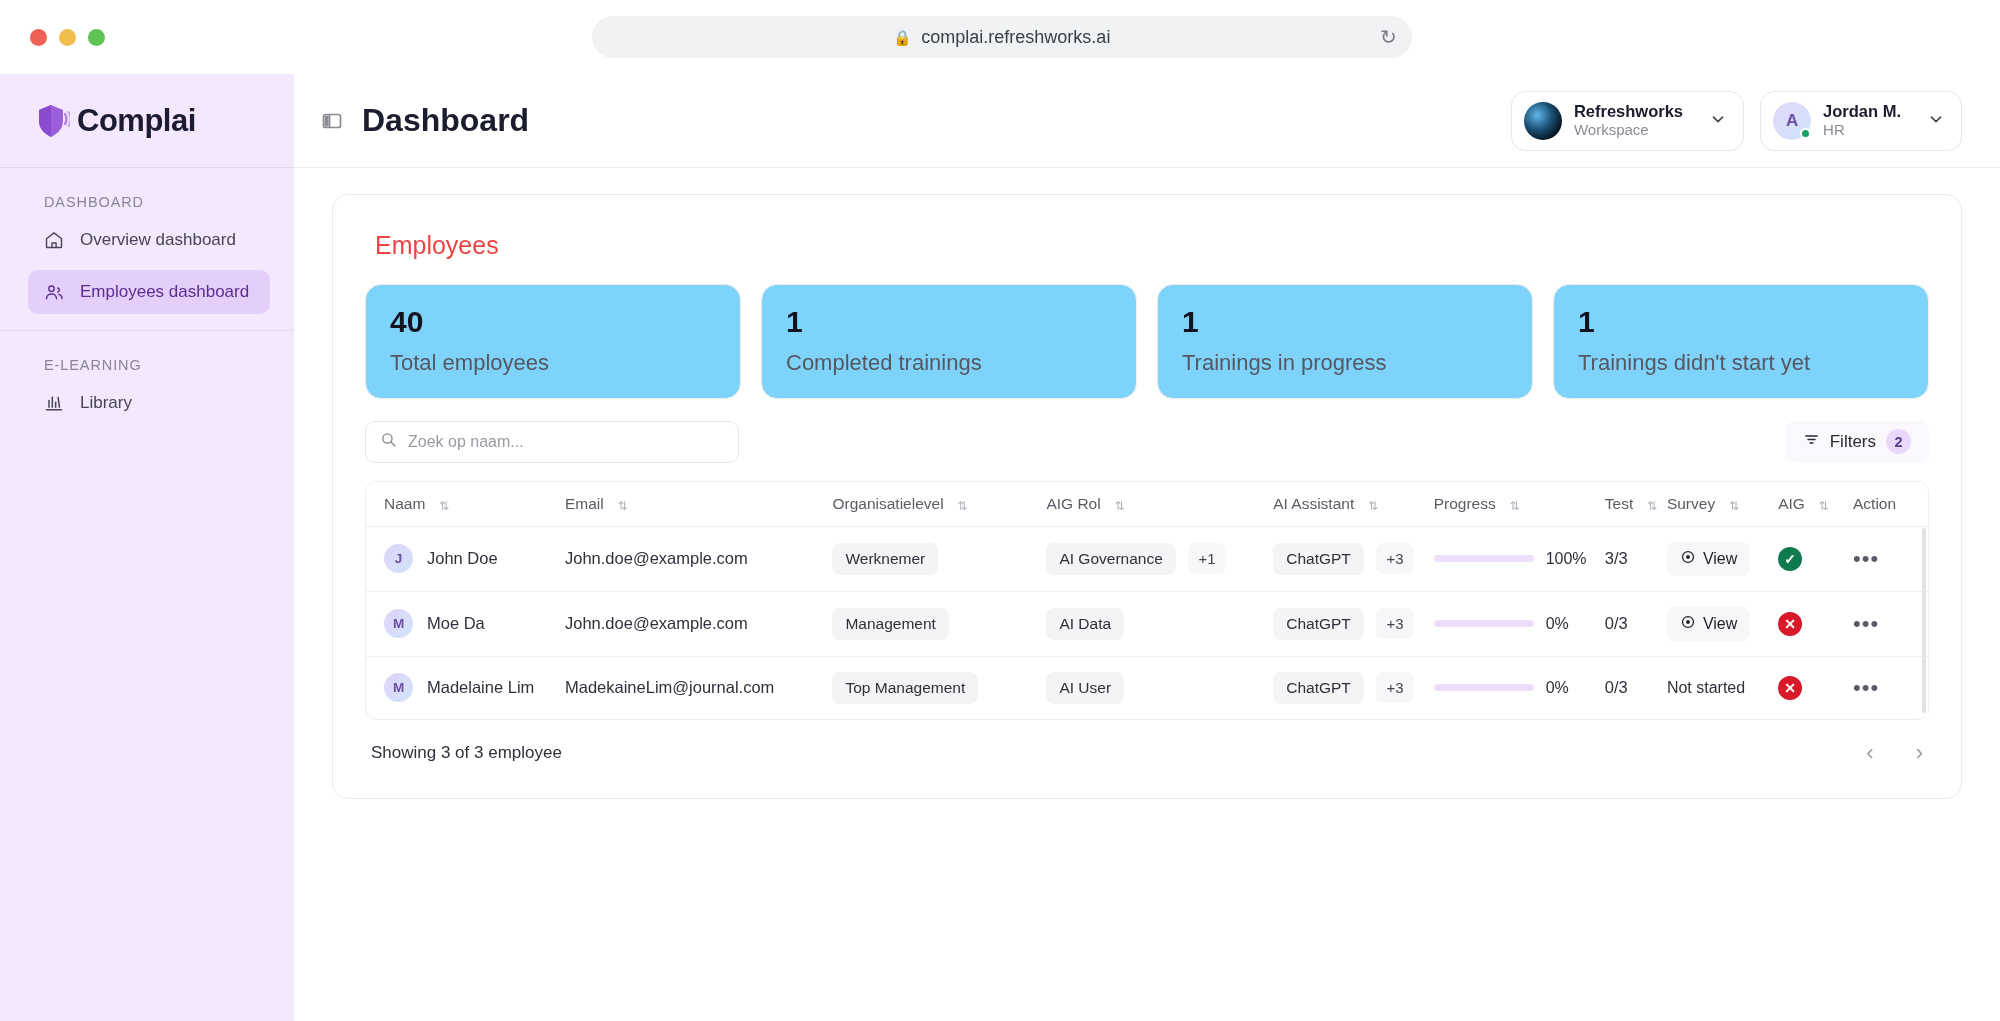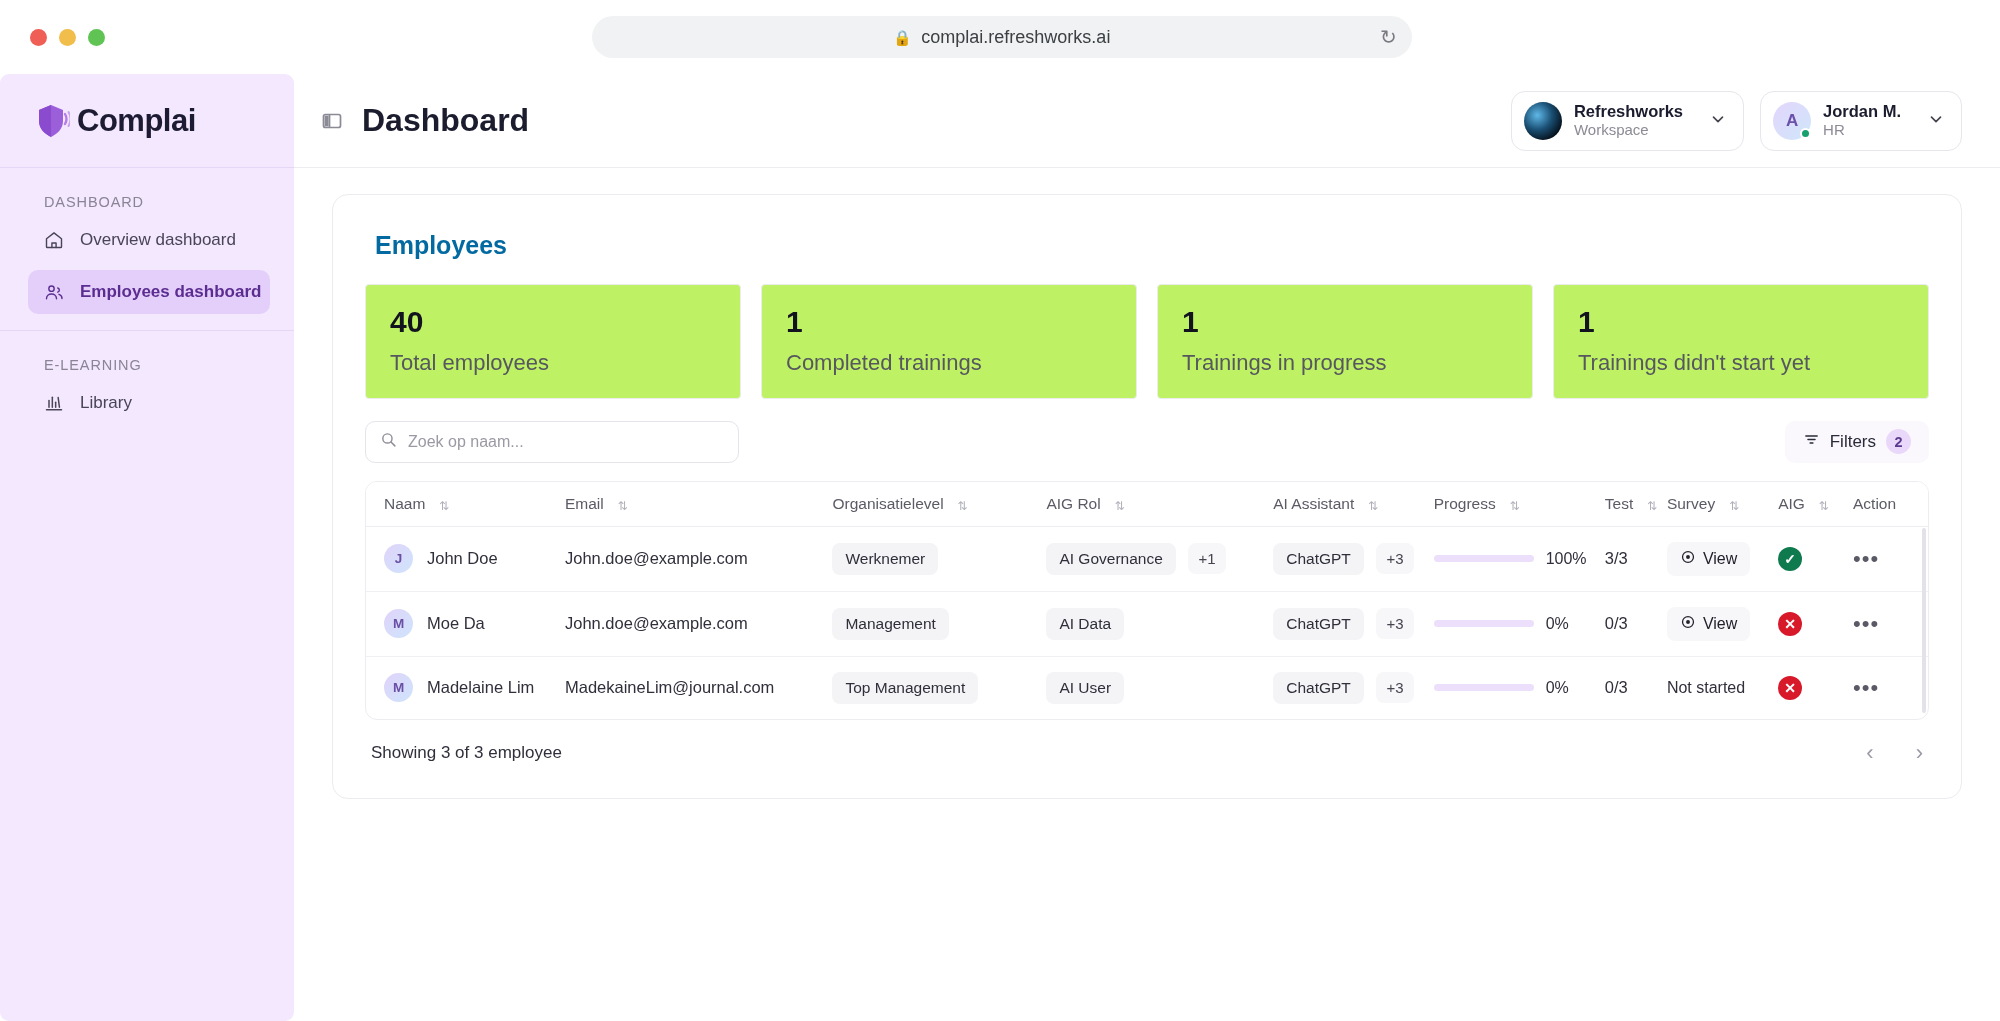--- a/index.html
+++ b/index.html
@@ -37,21 +37,21 @@
     font-size: 20px; color: #7a7a80;
   }
 
   
   .app { display: flex; height: 947px; }
 
   
   .sidebar {
     width: 294px; min-width: 294px;
     background: #f3e8fd;
-    display: flex; flex-direction: column; border-radius: 9px;
+    display: flex; flex-direction: column;
   }
   .sb-logo {
     height: 94px;
     display: flex; align-items: center;
     padding-left: 36px;
     border-bottom: 1px solid #e5d6f5;
   }
   .shield-wrap { display: flex; align-items: center; gap: 4px; }
   .logo-text {
     font-size: 31px; font-weight: 700; color: #1c1b33;
@@ -68,21 +68,21 @@
     display: flex; align-items: center; gap: 16px;
     height: 44px;
     margin: 8px 24px 0 28px;
     padding-left: 16px;
     border-radius: 10px;
     font-size: 17px; color: #4a4458;
     cursor: pointer;
   }
   .sb-item.active {
     background: #e4cffb;
-    color: #5c2d91; font-weight: 700;
+    color: #5c2d91; font-weight: 400;
   }
   .sb-item .ic { width: 20px; height: 20px; display:flex; align-items:center; justify-content:center; }
 
   
   .main { flex: 1; background: #ffffff; display: flex; flex-direction: column; min-width: 0; }
   .topbar {
     height: 94px; display: flex; align-items: center;
     padding: 0 38px 0 26px;
     border-bottom: 1px solid #ececf0;
   }
@@ -117,26 +117,26 @@
   .chip-title { font-size: 16.5px; font-weight: 700; color: #1b1c2e; white-space: nowrap; }
   .chip-sub { font-size: 15px; color: #8b8b96; }
   .chev { width: 18px; color: #5c5c68; margin-left: 14px; }
 
   
   .content { padding: 26px 38px; overflow: hidden; }
   .card {
     border: 1px solid #ececf0; border-radius: 16px;
     background: #fff; padding: 28px 32px 34px 32px;
   }
-  .card-title { font-size: 25px; font-weight: 700; color: #0369a1; margin: 8px 0 24px 10px; }
+  .card-title { font-size: 25px; font-weight: 400; color: #ef4444; margin: 8px 0 24px 10px; }
 
   .stats { display: flex; gap: 20px; margin-bottom: 22px; }
   .stat {
-    flex: 1; border: 1px solid #ececed; border-radius: 4px;
-    padding: 20px 24px 22px 24px; background: #bef264;
+    flex: 1; border: 1px solid #ececed; border-radius: 16px;
+    padding: 20px 24px 22px 24px; background: #7dd3fc;
   }
   .stat-value { font-size: 30px; font-weight: 700; color: #12131f; line-height: 1.15; }
   .stat-label { font-size: 22px; color: #56575f; margin-top: 10px; }
 
   .toolbar { display: flex; align-items: center; margin-bottom: 18px; }
   .search {
     width: 374px; height: 42px;
     border: 1px solid #e4e4ea; border-radius: 10px;
     display: flex; align-items: center; gap: 11px; padding: 0 14px;
     background: #fff;

